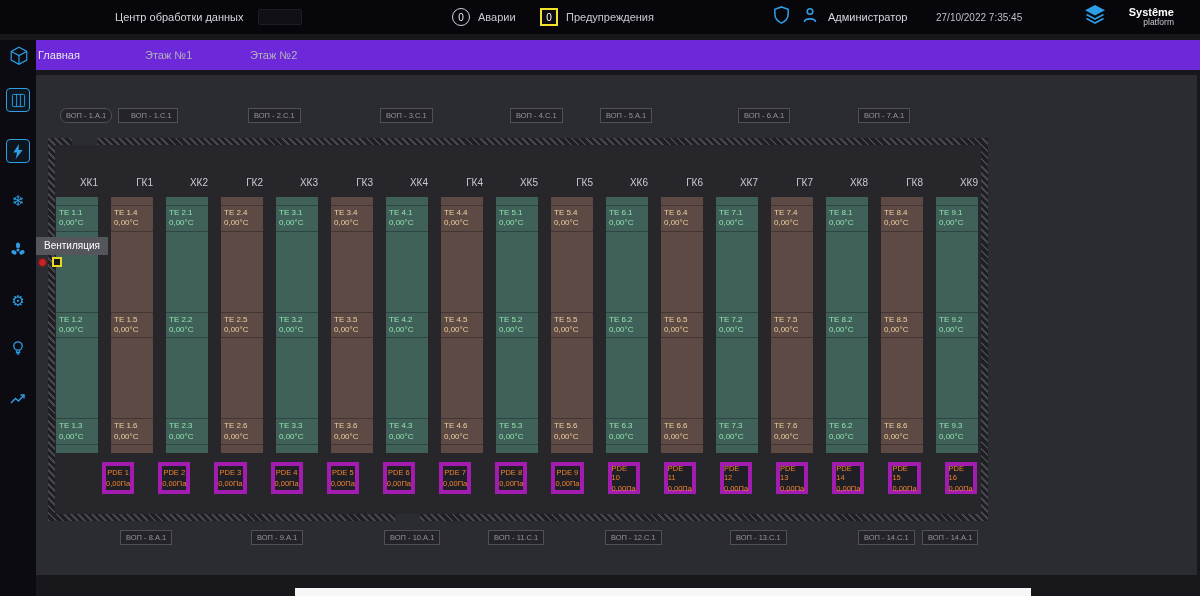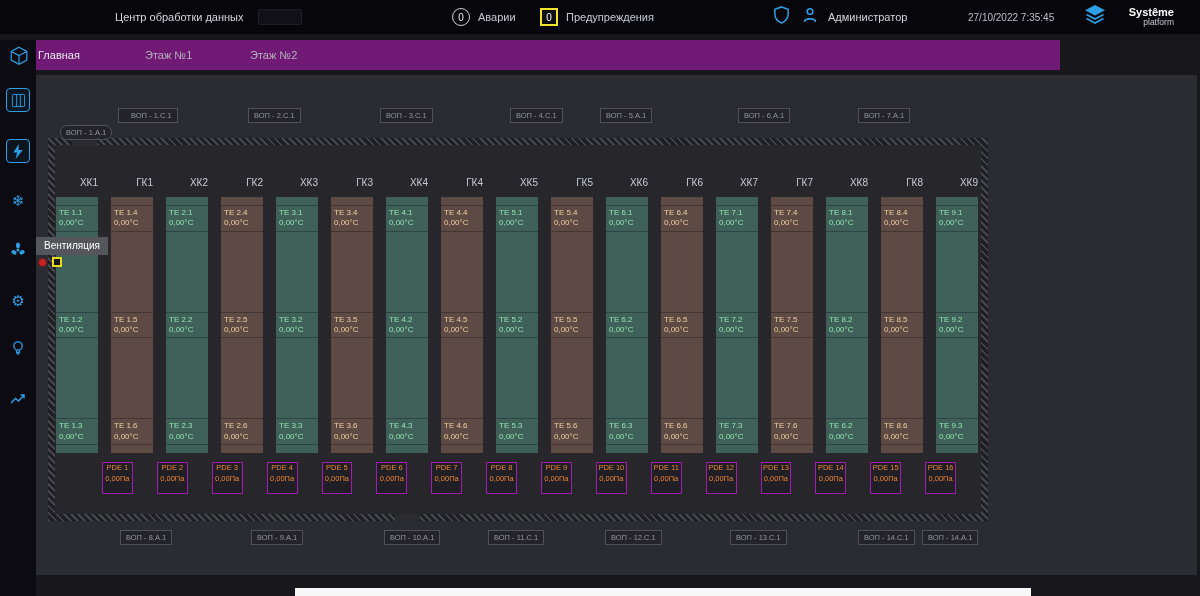--- a/index.html
+++ b/index.html
@@ -10,28 +10,28 @@
   .header { position:absolute; top:0; left:0; width:1200px; height:34px; background:#07070b; z-index:20; }
   .h-abs { position:absolute; top:50%; transform:translateY(-50%); }
   .h-title { left:115px; color:#d6d6dc; font-size:11px; white-space:nowrap; }
   .h-widget { left:258px; width:44px; height:16px; background:#101016; border:1px solid #1d1d24; border-radius:2px; }
   .h-group { display:flex; align-items:center; gap:8px; font-size:11px; color:#c9c9d1; }
   .g-alarms { left:452px; } .g-warnings { left:540px; }
   .badge-circle { width:18px; height:18px; border:1px solid #cfcfd7; border-radius:50%; color:#eeeef2; font-size:10px; display:flex; align-items:center; justify-content:center; }
   .badge-square { width:18px; height:18px; border:2px solid #f2e32a; color:#ffffff; font-size:10px; display:flex; align-items:center; justify-content:center; background:#0d0d11; }
   .h-shield { left:772px; } .h-person { left:801px; }
   .h-user { left:828px; color:#d6d6dc; font-size:11px; }
-  .h-datetime { left:968px; color:#bfbfc7; font-size:10px; }
+  .h-datetime { left:936px; color:#bfbfc7; font-size:10px; }
   .h-logo { left:1082px; }
   .h-brand { left:1114px; width:60px; text-align:right; line-height:1.1; }
   .brand-1 { color:#ffffff; font-size:11px; font-weight:bold; }
   .brand-2 { color:#c9c9d1; font-size:8.5px; }
 
   
-  .tabbar { position:absolute; top:40px; left:0; width:1060px; height:30px; background:#701a75; z-index:10; }
+  .tabbar { position:absolute; top:40px; left:0; width:1200px; height:30px; background:#6d28d9; z-index:10; }
   .tab { position:absolute; top:0; height:30px; line-height:30px; font-size:11px; color:#b3b3bc; cursor:default; }
   .tab.active { color:#e9e9ef; }
   .tab-home { left:38px; } .tab-f1 { left:145px; } .tab-f2 { left:250px; }
 
   
   .sidebar { position:absolute; top:40px; left:0; width:36px; height:556px; background:#0b0b11; z-index:15; }
   .nav-cube { position:absolute; left:7px; top:4px; width:24px; height:24px; display:flex; align-items:center; justify-content:center; }
   .side-btn { position:absolute; left:6px; width:24px; height:24px; display:flex; align-items:center; justify-content:center; color:#2e9fe6; }
   .side-btn.boxed { border:1px solid #2e9fe6; border-radius:4px; background:rgba(46,159,230,0.07); }
   .glyph { font-size:15px; line-height:1; }
@@ -53,22 +53,22 @@
   .cols { position:absolute; left:20px; top:122px; width:922px; height:256px; display:flex; justify-content:space-between; }
   .col { width:42px; height:100%; display:flex; flex-direction:column; justify-content:space-between; padding:8px 0; }
   .col.cold { background:#40615a; }
   .col.hot  { background:#5e4a44; }
   .sensor { width:100%; padding:2px 3px; font-size:8px; line-height:1.3;
             border-top:1px solid rgba(0,0,0,0.28); border-bottom:1px solid rgba(0,0,0,0.28); }
   .col.cold .sensor { color:#8fe3ac; }
   .col.hot  .sensor { color:#eccf9e; }
 
   .pde-row { position:absolute; left:42px; top:387px; width:878px; display:flex; justify-content:space-between; }
-  .pde { width:40px; height:32px; background:#1f1f25; border:1px solid #a21caf; display:flex; flex-direction:column;
-         align-items:center; justify-content:flex-start; gap:2px; font-size:7.5px; color:#ef8532;margin-left:24px; }
+  .pde { width:40px; height:32px; background:#1f1f25; border:4px solid #a21caf; display:flex; flex-direction:column;
+         align-items:center; justify-content:center; gap:2px; font-size:7.5px; color:#ef8532;margin-left:24px; }
 
   .vop { position:absolute; height:15px; padding:2px 5px; border:1px solid #50505a; color:#95959e;
          font-size:7.5px; line-height:10px; background:rgba(10,10,14,0.25); white-space:nowrap; }
 
   
   .flyout { position:absolute; left:36px; top:237px; z-index:40; }
   .flyout-label { background:#55555c; color:#ffffff; font-size:10px; padding:3px 8px 4px; width:max-content; }
   .flyout-ind { display:flex; gap:5px; margin-top:2px; padding-left:2px; align-items:center; }
   .ind-red { width:9px; height:9px; border-radius:50%; background:#c42424; border:1px solid #7a1414; }
   .ind-yellow { width:10px; height:10px; border:2px solid #e8d820; background:#15151a; }
@@ -502,21 +502,21 @@
       <div class="pde">
         <div>PDE 15</div>
         <div>0,00Па</div>
       </div>
       <div class="pde">
         <div>PDE 16</div>
         <div>0,00Па</div>
       </div>
     </div>
 
-<div class="vop" style="left: 24px; top: 50px; border-radius: 7px;">ВОП - 1.А.1</div>
+<div class="vop" style="left: 24px; top: 33px; border-radius: 7px;">ВОП - 1.А.1</div>
     <div class="vop" style="left: 82px; top: 33px; padding-left: 12px;">ВОП - 1.С.1</div>
     <div class="vop" style="left: 212px; top: 33px;">ВОП - 2.С.1</div>
     <div class="vop" style="left: 344px; top: 33px;">ВОП - 3.С.1</div>
     <div class="vop" style="left: 474px; top: 33px;">ВОП - 4.С.1</div>
     <div class="vop" style="left: 564px; top: 33px;">ВОП - 5.А.1</div>
     <div class="vop" style="left: 702px; top: 33px;">ВОП - 6.А.1</div>
     <div class="vop" style="left: 822px; top: 33px;">ВОП - 7.А.1</div>
     <div class="vop" style="left: 84px; top: 455px;">ВОП - 8.А.1</div>
     <div class="vop" style="left: 215px; top: 455px;">ВОП - 9.А.1</div>
     <div class="vop" style="left: 329px; top: 455px; margin-left: 19px;">ВОП - 10.А.1</div>

